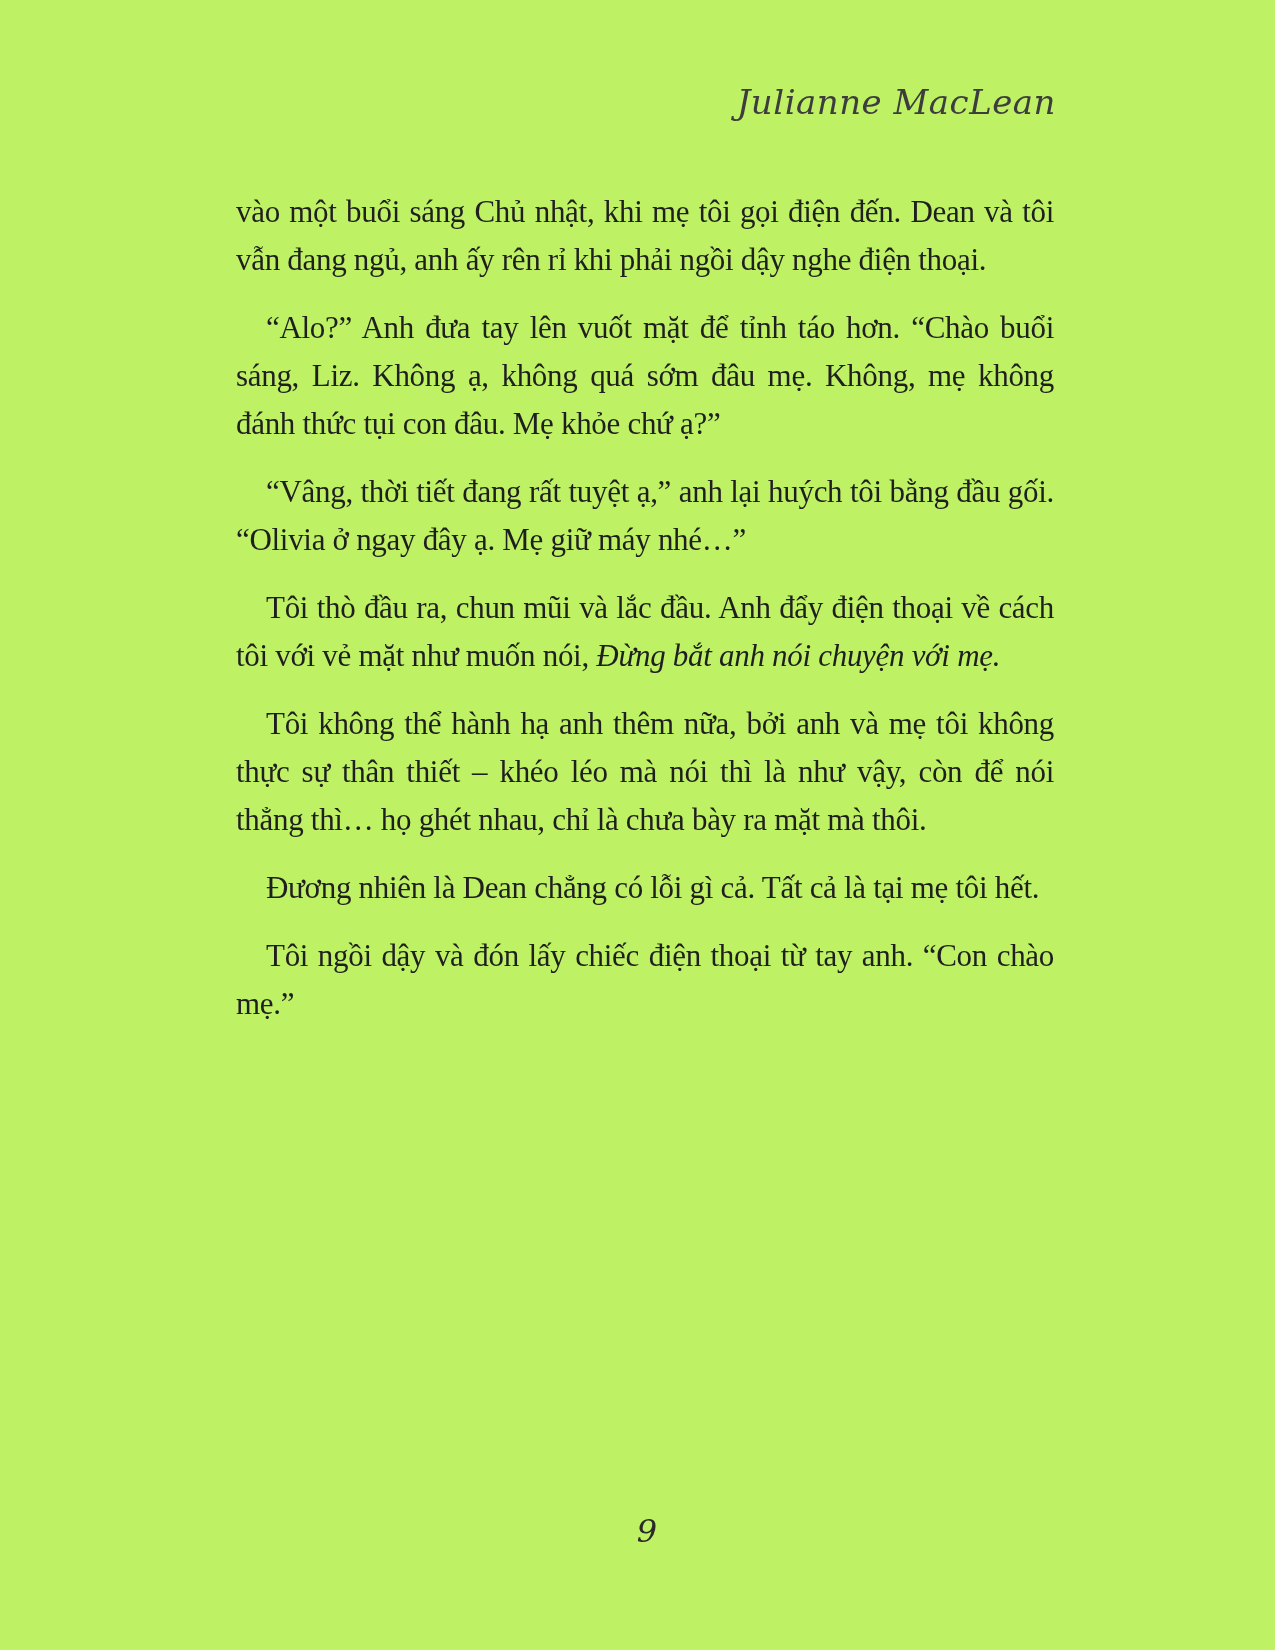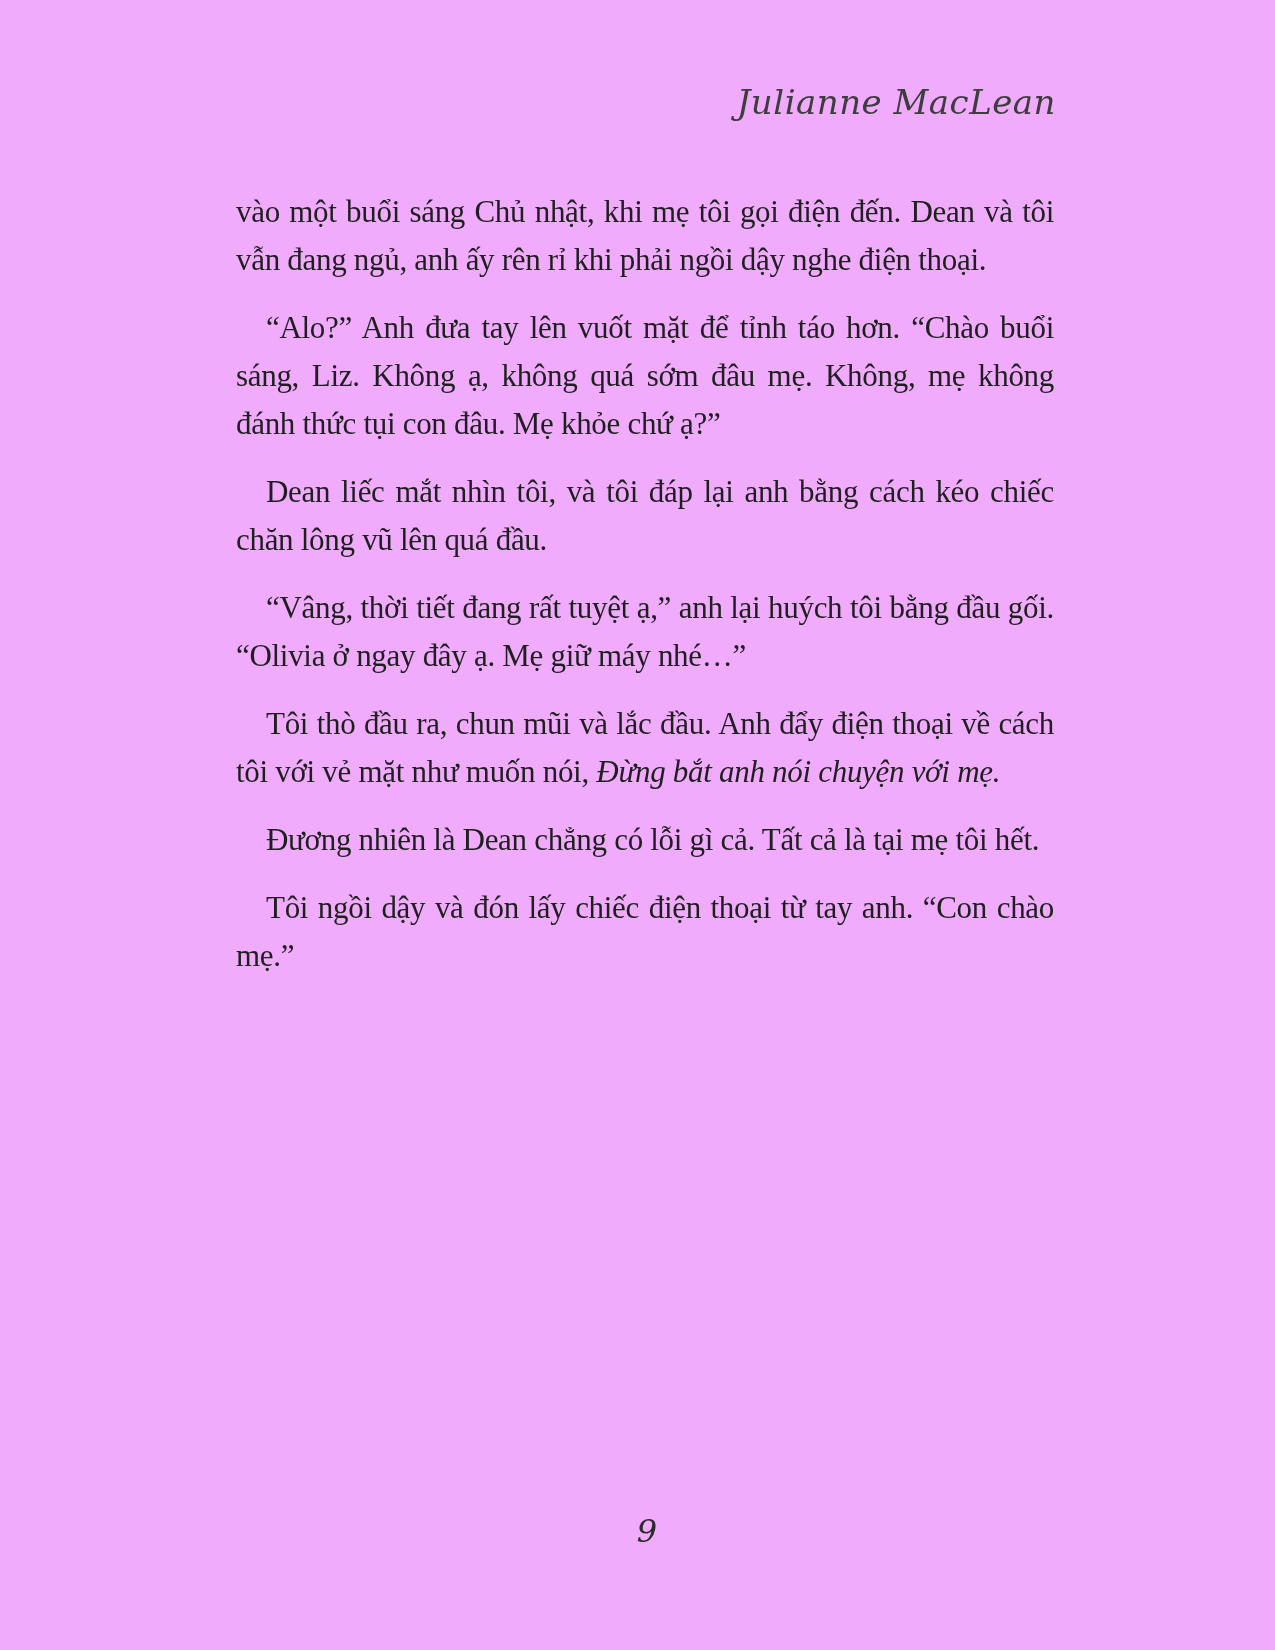--- a/index.html
+++ b/index.html
@@ -4,21 +4,21 @@
 <style>
   html, body {
     margin: 0;
     padding: 0;
     background: #ffffff;
   }
   .page {
     position: relative;
     width: 1275px;
     height: 1650px;
-    background: #f0abfc;
+    background: #bef264;
     overflow: hidden;
     font-family: "Liberation Serif", "DejaVu Serif", serif;
     color: #1f1f1f;
   }
   .running-head {
     position: absolute;
     top: 82px;
     left: 238px;
     width: 818px;
     text-align: right;
@@ -70,23 +70,23 @@
 
 <div class="page">
 
   <header class="running-head">
     <span class="author">Julianne MacLean</span>
   </header>
 
   <main class="body-text" id="content">
       <p class=""><span>vào một buổi sáng Chủ nhật, khi mẹ tôi gọi điện đến. Dean và tôi vẫn đang ngủ, anh ấy rên rỉ khi phải ngồi dậy nghe điện thoại.</span></p>
       <p class="indent"><span>“Alo?” Anh đưa tay lên vuốt mặt để tỉnh táo hơn. “Chào buổi sáng, Liz. Không ạ, không quá sớm đâu mẹ. Không, mẹ không đánh thức tụi con đâu. Mẹ khỏe chứ ạ?”</span></p>
-      <p class="indent"><span>Dean liếc mắt nhìn tôi, và tôi đáp lại anh bằng cách kéo chiếc chăn lông vũ lên quá đầu.</span></p>
       <p class="indent"><span>“Vâng, thời tiết đang rất tuyệt ạ,” anh lại huých tôi bằng đầu gối. “Olivia ở ngay đây ạ. Mẹ giữ máy nhé…”</span></p>
       <p class="indent"><span>Tôi thò đầu ra, chun mũi và lắc đầu. Anh đẩy điện thoại về cách tôi với vẻ mặt như muốn nói, </span><span class="italic">Đừng bắt anh nói chuyện với mẹ.</span></p>
+      <p class="indent"><span>Tôi không thể hành hạ anh thêm nữa, bởi anh và mẹ tôi không thực sự thân thiết – khéo léo mà nói thì là như vậy, còn để nói thẳng thì… họ ghét nhau, chỉ là chưa bày ra mặt mà thôi.</span></p>
       <p class="indent"><span>Đương nhiên là Dean chẳng có lỗi gì cả. Tất cả là tại mẹ tôi hết.</span></p>
       <p class="indent"><span>Tôi ngồi dậy và đón lấy chiếc điện thoại từ tay anh. “Con chào mẹ.”</span></p>
     </main>
 
   <footer class="folio">
     <span class="page-number">9</span>
   </footer>
 
 </div>
 

